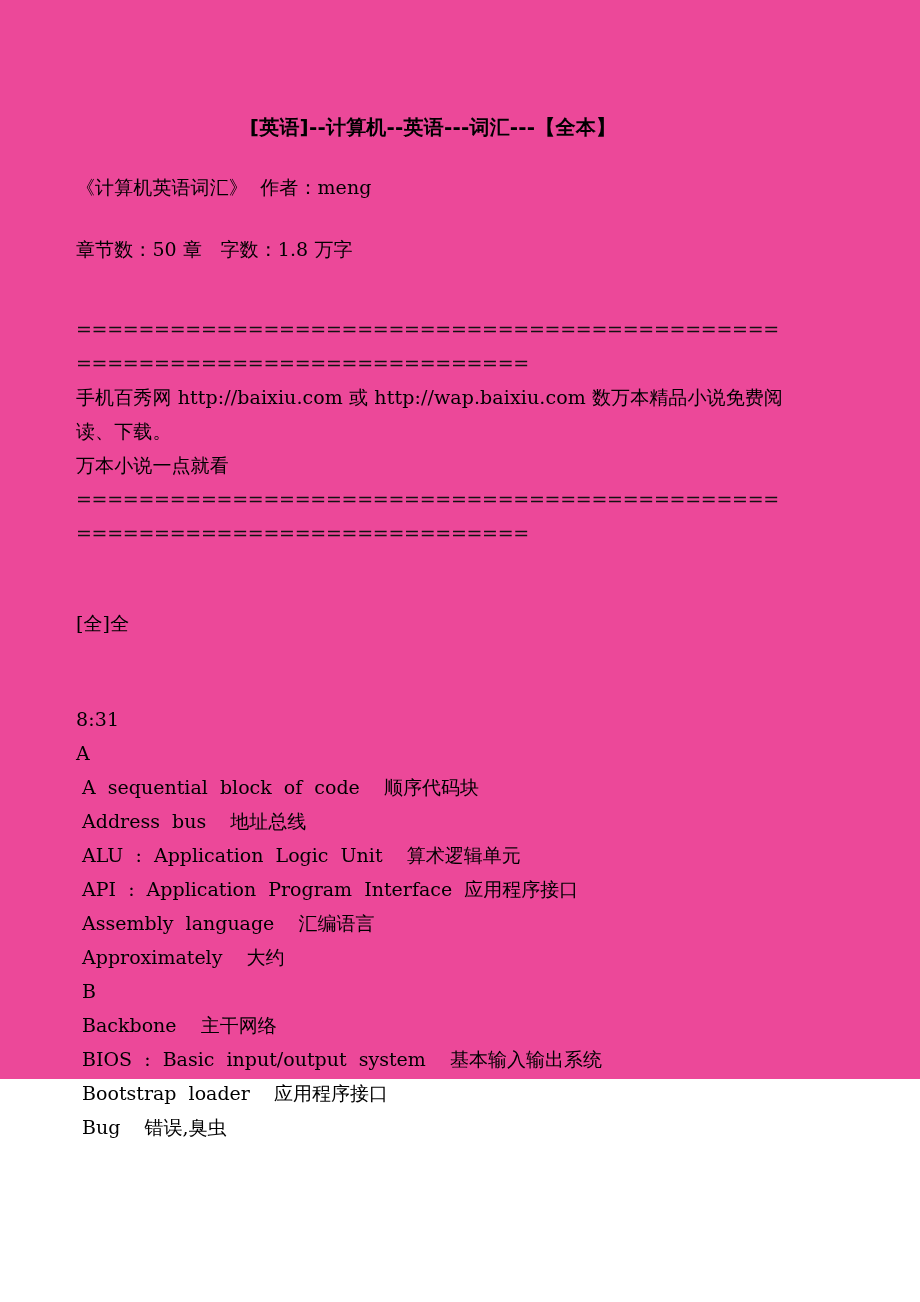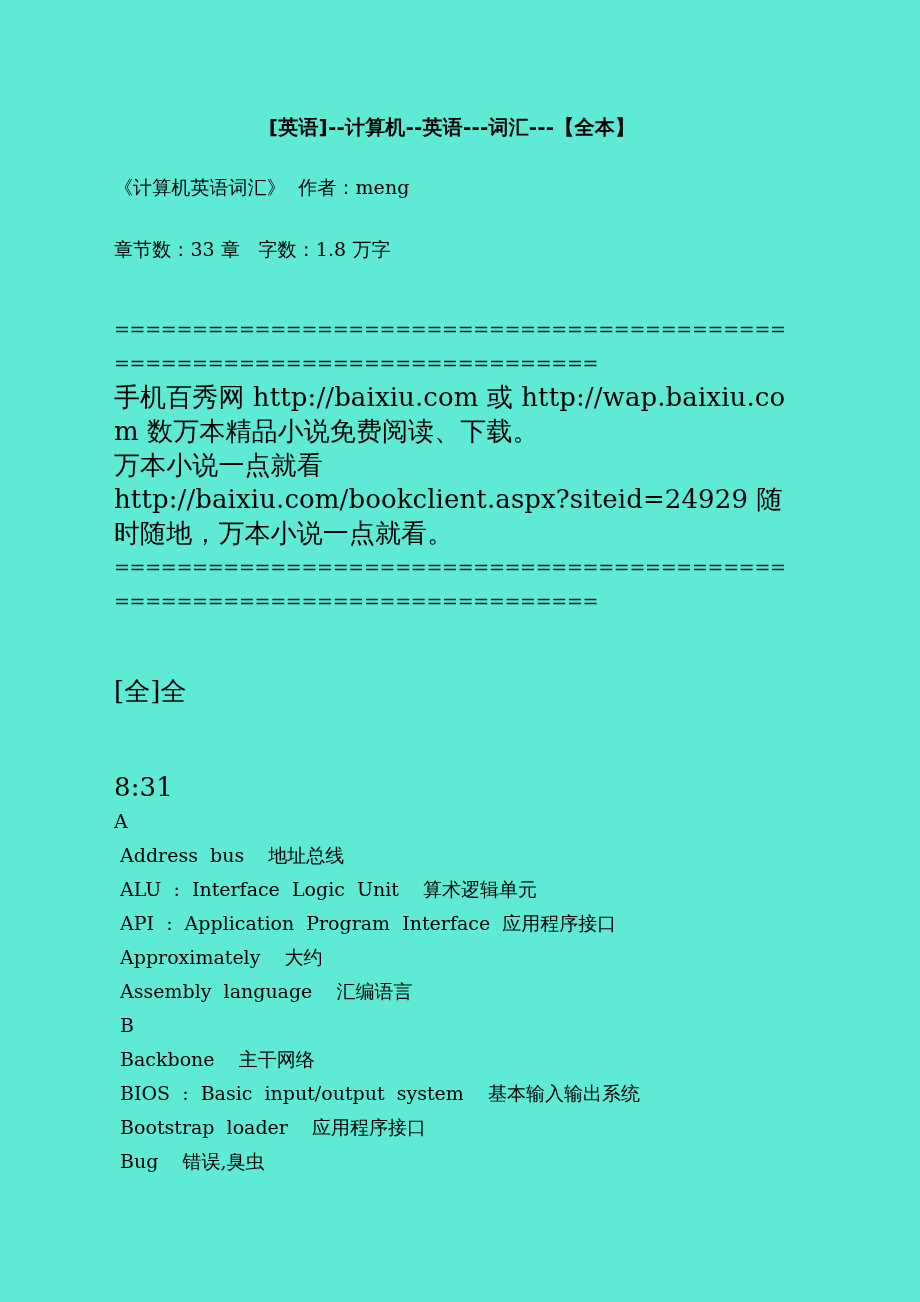--- a/index.html
+++ b/index.html
@@ -10,42 +10,42 @@
   body {
     width: 920px;
     height: 1302px;
     font-family: "Liberation Serif", "DejaVu Serif", serif;
     color: #000000;
     overflow: hidden;
   }
   .page {
     position: relative;
     width: 920px;
-    height: 1302px;
-    background: #5eead4;
+    height: 1079px;
+    background: #ec4899;
     box-sizing: border-box;
-    padding: 112px 130px 0 114px;
+    padding: 112px 130px 0 76px;
   }
 
   
   .doc-title {
     font-family: "DejaVu Sans", "Liberation Sans", sans-serif;
     font-weight: bold;
     font-size: 20px;
     line-height: 30px;
     text-align: center;
     letter-spacing: 0.2px;
     margin: 0 0 14px 0;
     white-space: pre;
   }
 
   
   .line {
     font-family: "DejaVu Serif", "Liberation Serif", serif;
-    font-size: 26px;
+    font-size: 19px;
     line-height: 34px;
     white-space: pre-wrap;
     word-break: break-all;
     margin: 0;
     letter-spacing: 0.1px;
   }
   .meta-line {
     font-size: 19px;
     line-height: 33px;
     margin-top: 29px;
@@ -82,49 +82,49 @@
 </style>
 </head>
 <body>
 
 <div class="page">
 
   <h1 class="doc-title">[英语]--计算机--英语---词汇---【全本】</h1>
 
   <p class="line meta-line">《计算机英语词汇》  作者：meng</p>
 
-  <p class="line meta-line">章节数：33 章   字数：1.8 万字</p>
+  <p class="line meta-line">章节数：50 章   字数：1.8 万字</p>
 
   <div class="spacer-2"></div>
 
   <p class="sep">==========================================================================</p>
 
   <p class="line">手机百秀网 http://baixiu.com 或 http://wap.baixiu.com 数万本精品小说免费阅读、下载。</p>
 
   <p class="line">万本小说一点就看</p>
 
-  <p class="line">http://baixiu.com/bookclient.aspx?siteid=24929 随时随地，万本小说一点就看。</p>
 
   <p class="sep">==========================================================================</p>
 
   <div class="spacer-3"></div>
 
   <p class="line">[全]全</p>
 
   <div class="spacer-4"></div>
 
   <p class="line">8:31</p>
 
   <div>
     <p class="section-letter">A</p>
+    <p class="entry"> A  sequential  block  of  code    顺序代码块</p>
     <p class="entry"> Address  bus    地址总线</p>
-    <p class="entry"> ALU  :  Interface  Logic  Unit    算术逻辑单元</p>
+    <p class="entry"> ALU  :  Application  Logic  Unit    算术逻辑单元</p>
     <p class="entry"> API  :  Application  Program  Interface  应用程序接口</p>
+    <p class="entry"> Assembly  language    汇编语言</p>
     <p class="entry"> Approximately    大约</p>
-    <p class="entry"> Assembly  language    汇编语言</p>
 
     <p class="section-letter"> B</p>
     <p class="entry"> Backbone    主干网络</p>
     <p class="entry"> BIOS  :  Basic  input/output  system    基本输入输出系统</p>
     <p class="entry"> Bootstrap  loader    应用程序接口</p>
     <p class="entry"> Bug    错误,臭虫</p>
   </div>
 
 </div>
 

